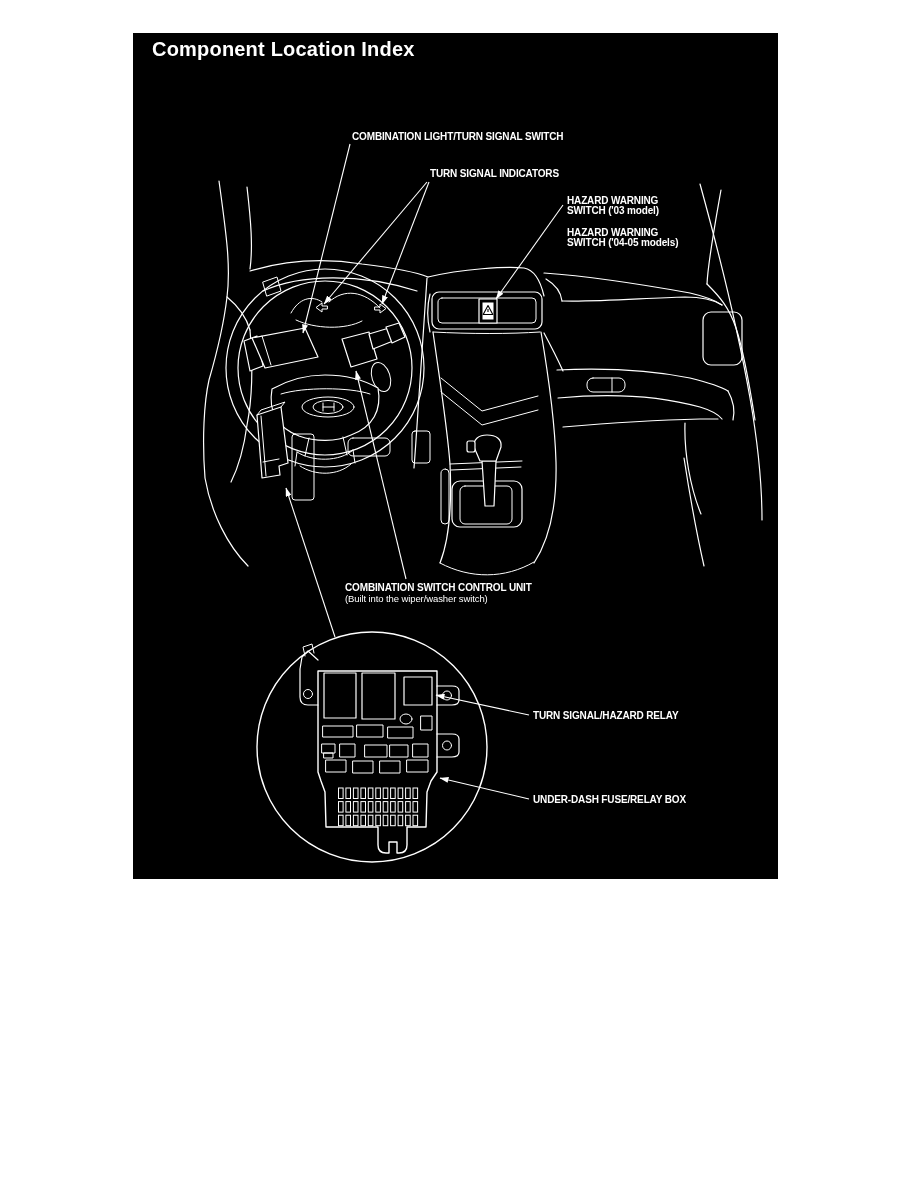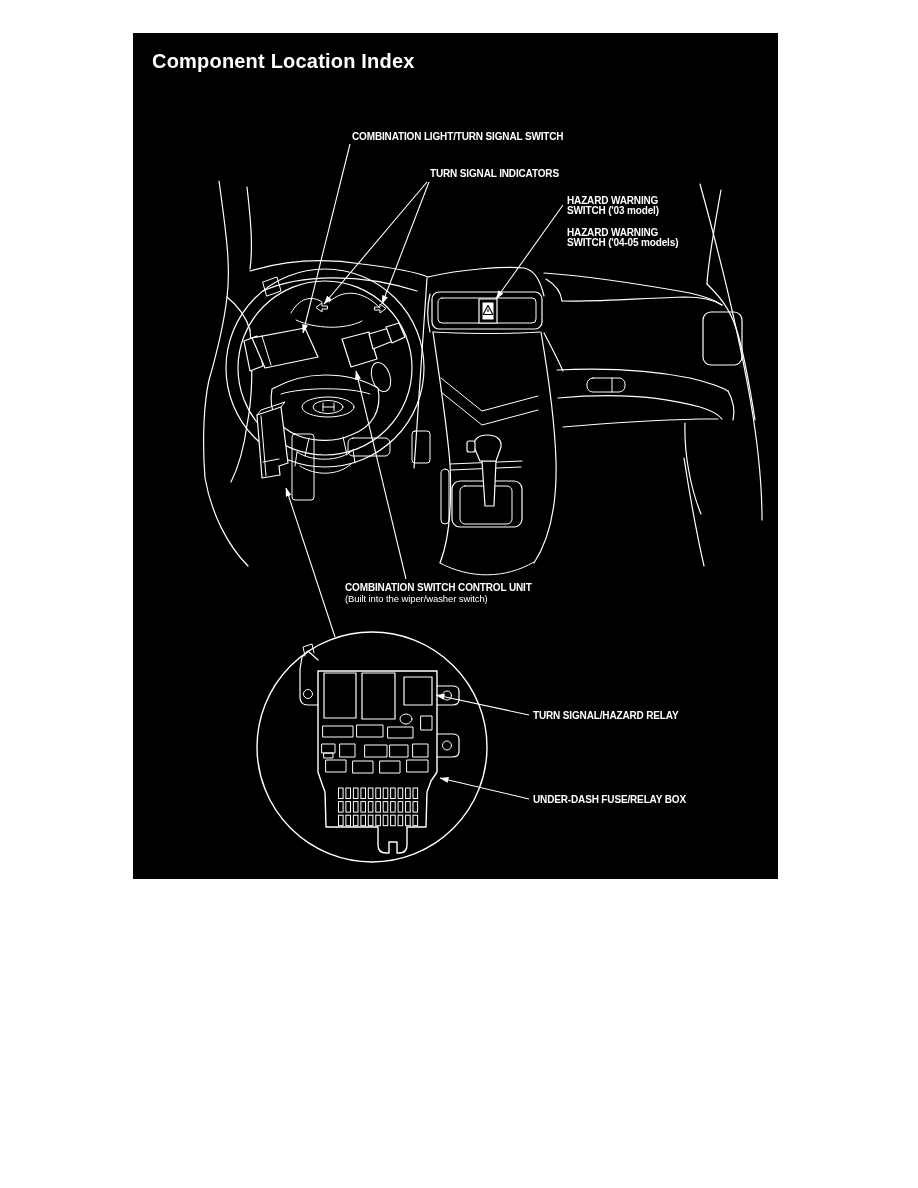--- a/index.html
+++ b/index.html
@@ -1,20 +1,20 @@
 <!DOCTYPE html>
 <html><head>
 <meta charset="utf-8">
 <style>
   html,body{margin:0;padding:0;background:#ffffff;}
   .page{position:relative;width:918px;height:1188px;background:#ffffff;
         font-family:"Liberation Sans",sans-serif;overflow:hidden;}
   .panel{position:absolute;left:133px;top:33px;width:645px;height:846px;background:#000;}
   .panel-title{position:absolute;left:19px;top:5px;color:#fff;
-               font-size:20px;font-weight:bold;letter-spacing:0.2px;white-space:nowrap;margin-top:12px;}
+               font-size:20px;font-weight:bold;letter-spacing:0.2px;white-space:nowrap;}
   svg.diagram{position:absolute;left:0;top:0;}
   .ln{stroke:#fff;fill:none;stroke-width:1.2;stroke-linecap:round;stroke-linejoin:round;}
   .ln2{stroke:#fff;fill:none;stroke-width:1;stroke-linecap:round;stroke-linejoin:round;}
   .solid{stroke:#fff;fill:#000;stroke-width:1.2;stroke-linejoin:round;}
   .bold{stroke:#fff;fill:none;stroke-width:1.4;stroke-linejoin:round;}
   .lead{stroke:#fff;fill:none;stroke-width:1.1;}
   .lbl{font-family:"Liberation Sans",sans-serif;font-size:10px;font-weight:bold;
        fill:#fff;letter-spacing:-0.15px;white-space:pre;}
   .lbl-reg{font-family:"Liberation Sans",sans-serif;font-size:9.5px;font-weight:normal;
        fill:#fff;letter-spacing:-0.1px;white-space:pre;}

